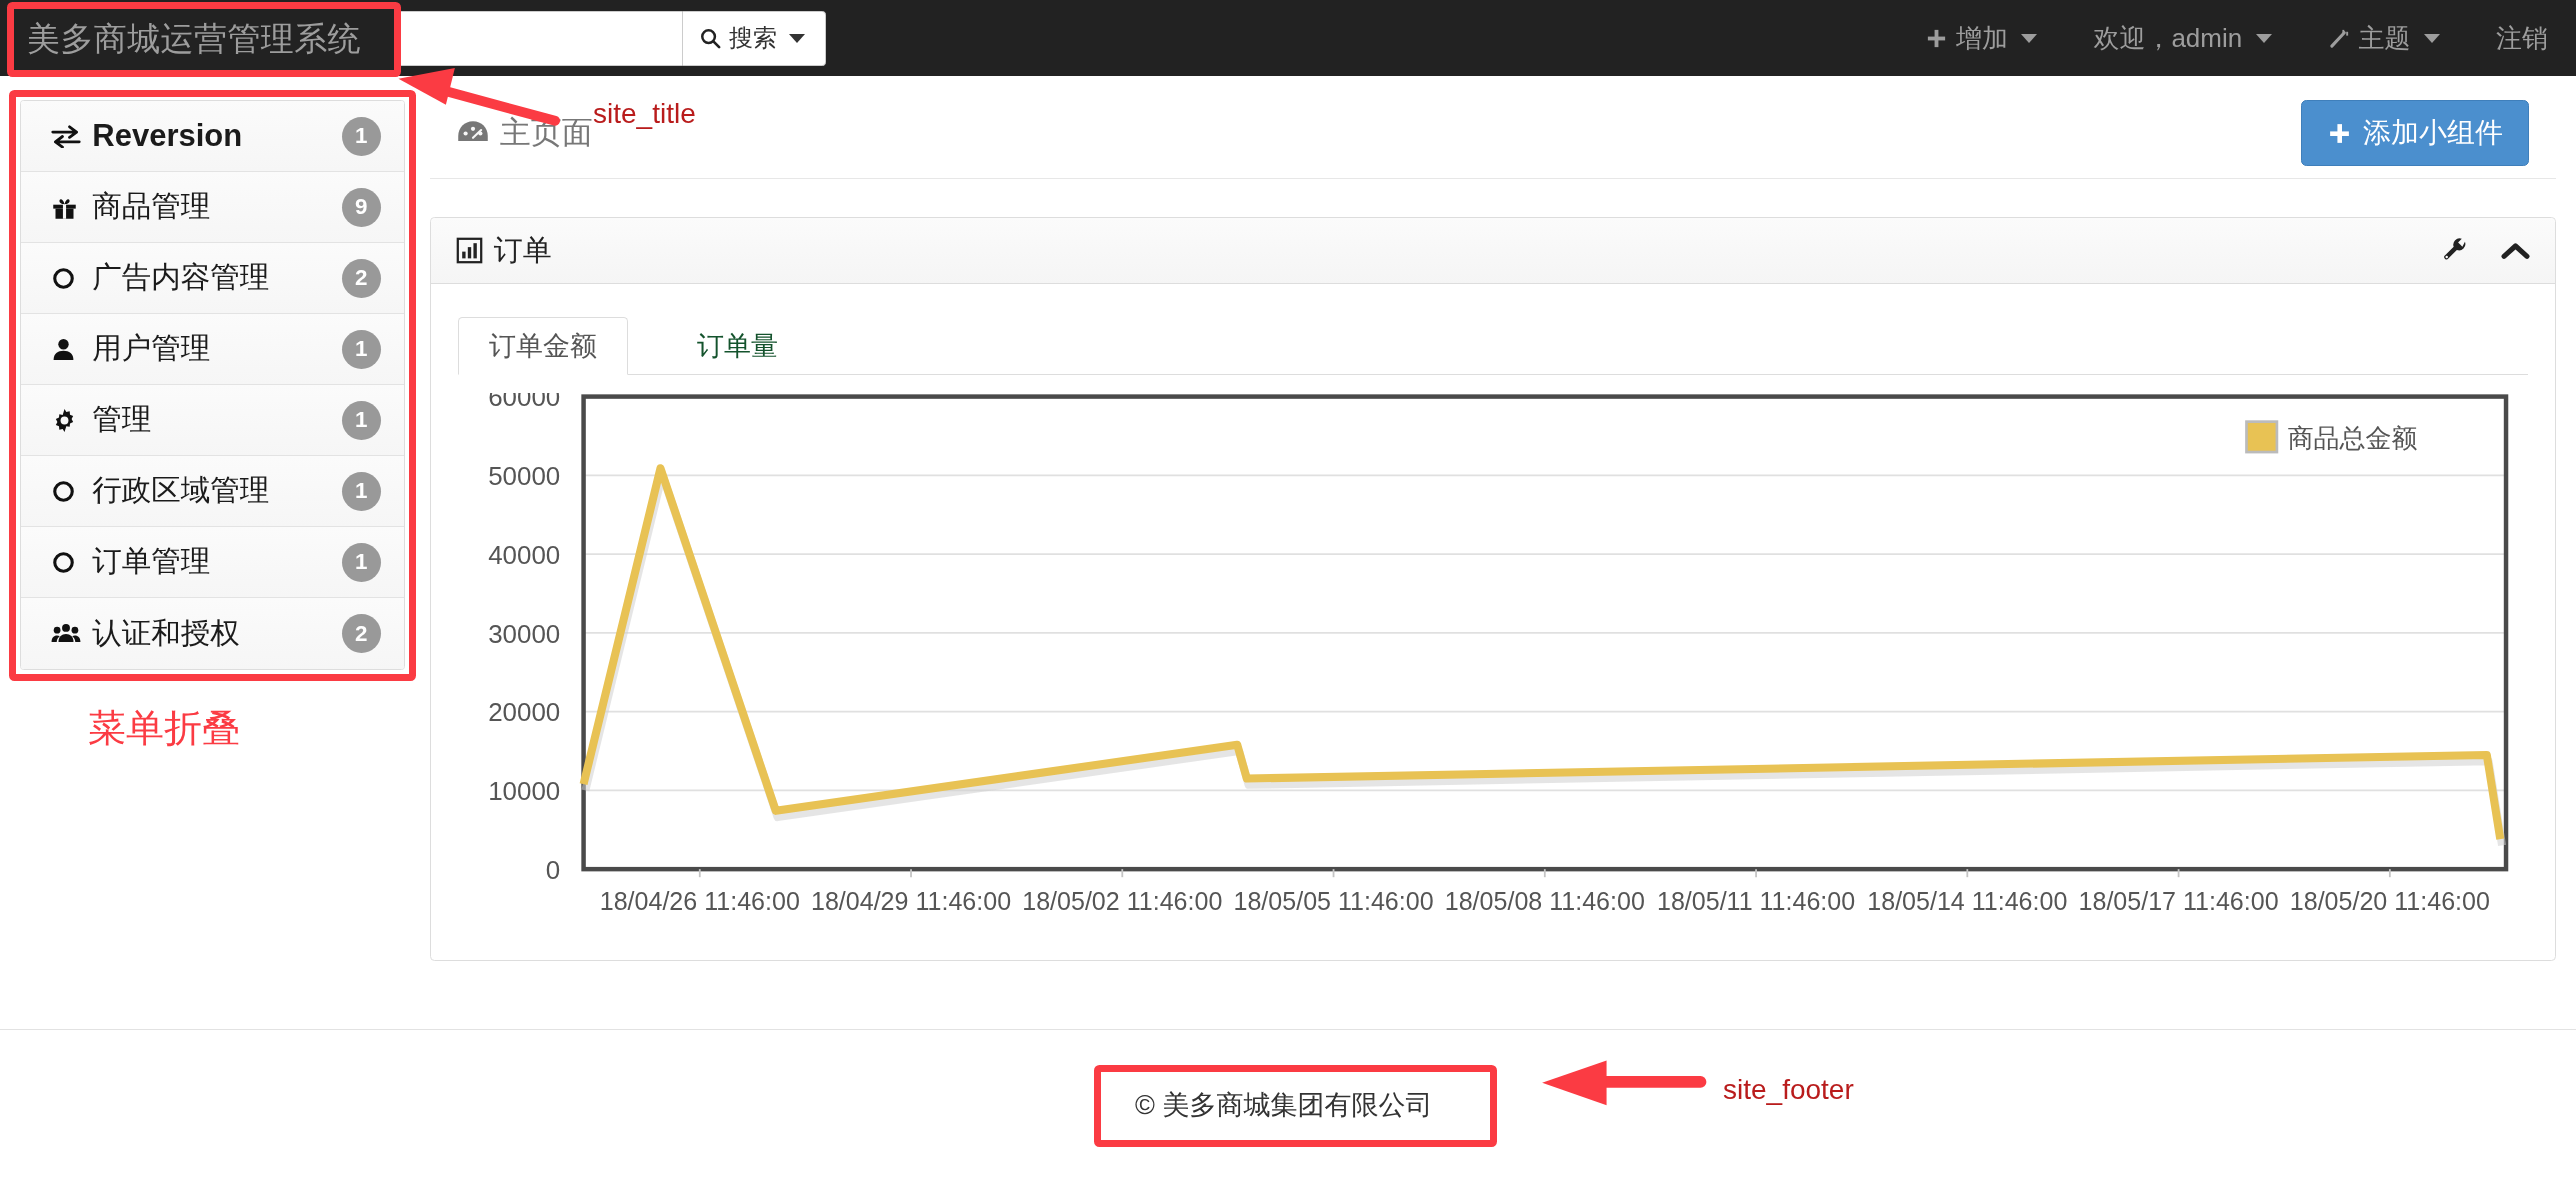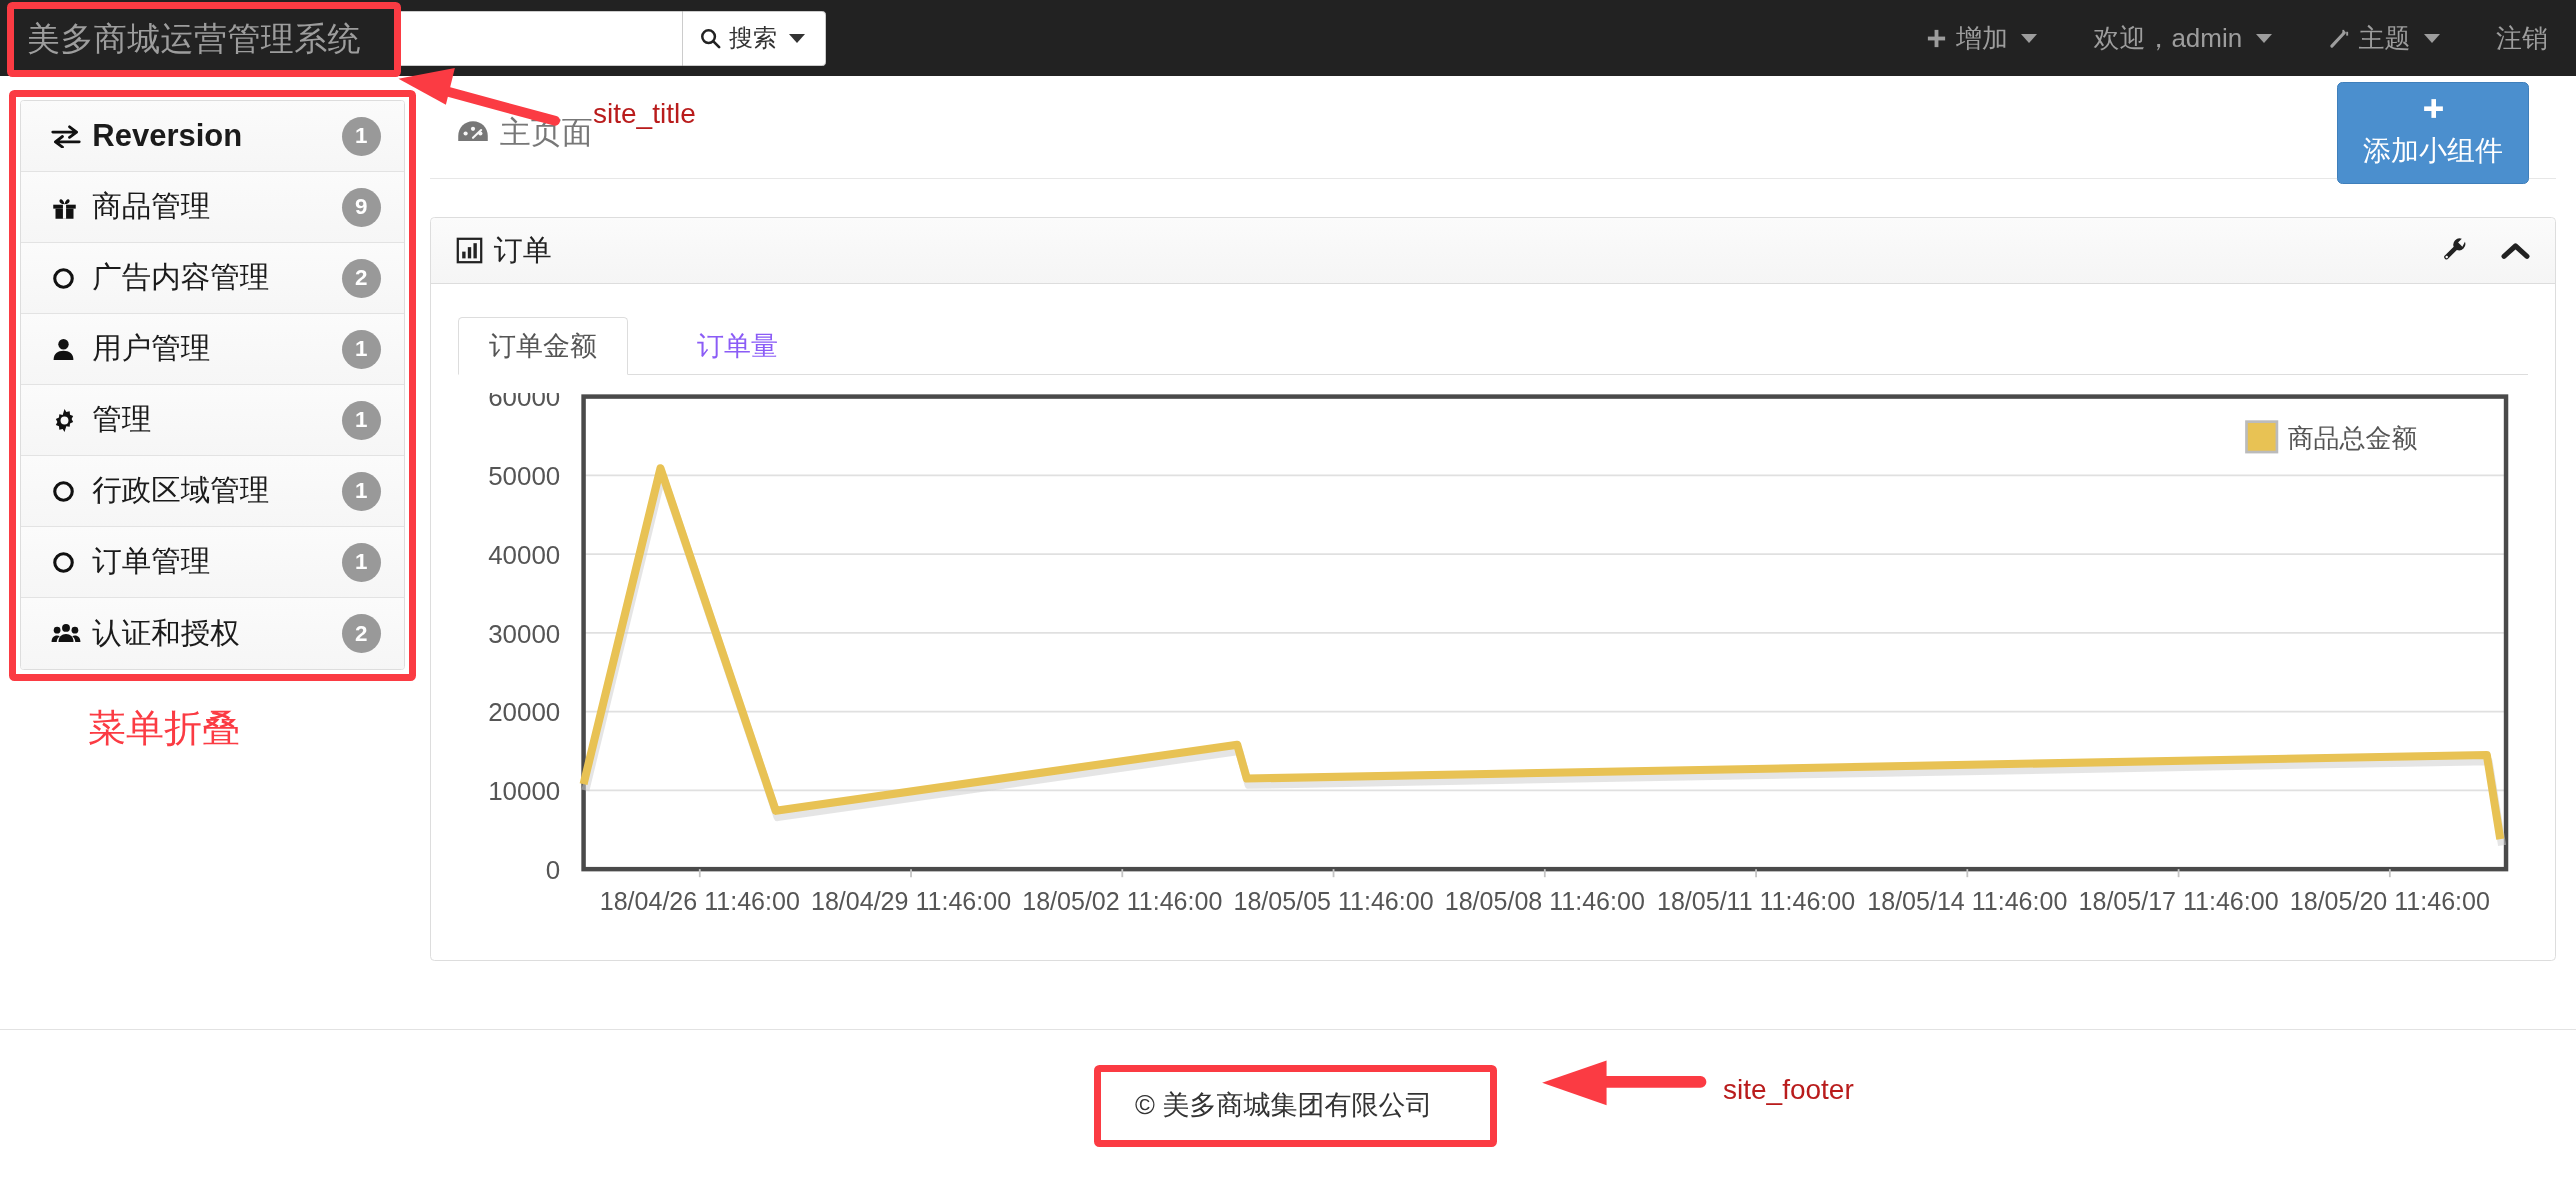--- a/index.html
+++ b/index.html
@@ -85,41 +85,41 @@
   .content { position:absolute; left:430px; top:88px; width:2126px; }
   .page-head {
     height:91px; display:flex; align-items:center; padding:0 27px;
     border-bottom:0.9px solid #e7e7e7;
   }
   .page-head .ph-icon { font-size:30px; color:#777; margin-right:10.7px; display:flex; }
   .page-title { font-size:31px; color:#777777; }
   .btn-primary {
     margin-left:auto; background:#4b8fce; color:#fff; border:0.9px solid #3f7fbb;
     border-radius:5.4px; font-size:28px; padding:13.4px 25px; cursor:pointer;
-    display:flex; align-items:center; gap:10.7px; white-space:nowrap;flex-direction:column;
+    display:flex; align-items:center; gap:10.7px; white-space:nowrap;
   }
 
   .panel {
     margin-top:38px; border:0.9px solid #dddddd; border-radius:4.5px; background:#fff;
   }
   .panel-head {
     height:66px; display:flex; align-items:center; padding:0 25px;
     background: linear-gradient(to bottom, #fbfbfb 0%, #f5f5f5 100%);
     border-bottom:0.9px solid #dddddd; border-radius:4.5px 4.5px 0 0;
   }
   .panel-head .ph-ico { font-size:27px; color:#222; margin-right:10.7px; display:flex; }
   .panel-title { font-size:29px; color:#222; }
   .panel-tools { margin-left:auto; display:flex; align-items:center; gap:32px; }
   .tool-icon { font-size:25px; color:#222; cursor:pointer; display:flex; }
 
   .panel-body { padding: 23px 27px 30px 27px; }
 
   .tabs { display:flex; align-items:flex-end; border-bottom:0.9px solid #dddddd; height:68px;gap:38px; }
   .tab {
-    font-size:27px; padding:14.3px 30px; cursor:pointer; color:#8b5cf6;
+    font-size:27px; padding:14.3px 30px; cursor:pointer; color:#14532d;
     border:0.9px solid transparent; border-radius:4.5px 4.5px 0 0; margin-bottom:-0.9px;
     line-height:1;
   }
   .tab.active {
     color:#555; background:#fff;
     border-color:#dddddd; border-bottom-color:#fff;
   }
 
   
   .chart-wrap { position:relative; height:537px; margin-top:18px; }

